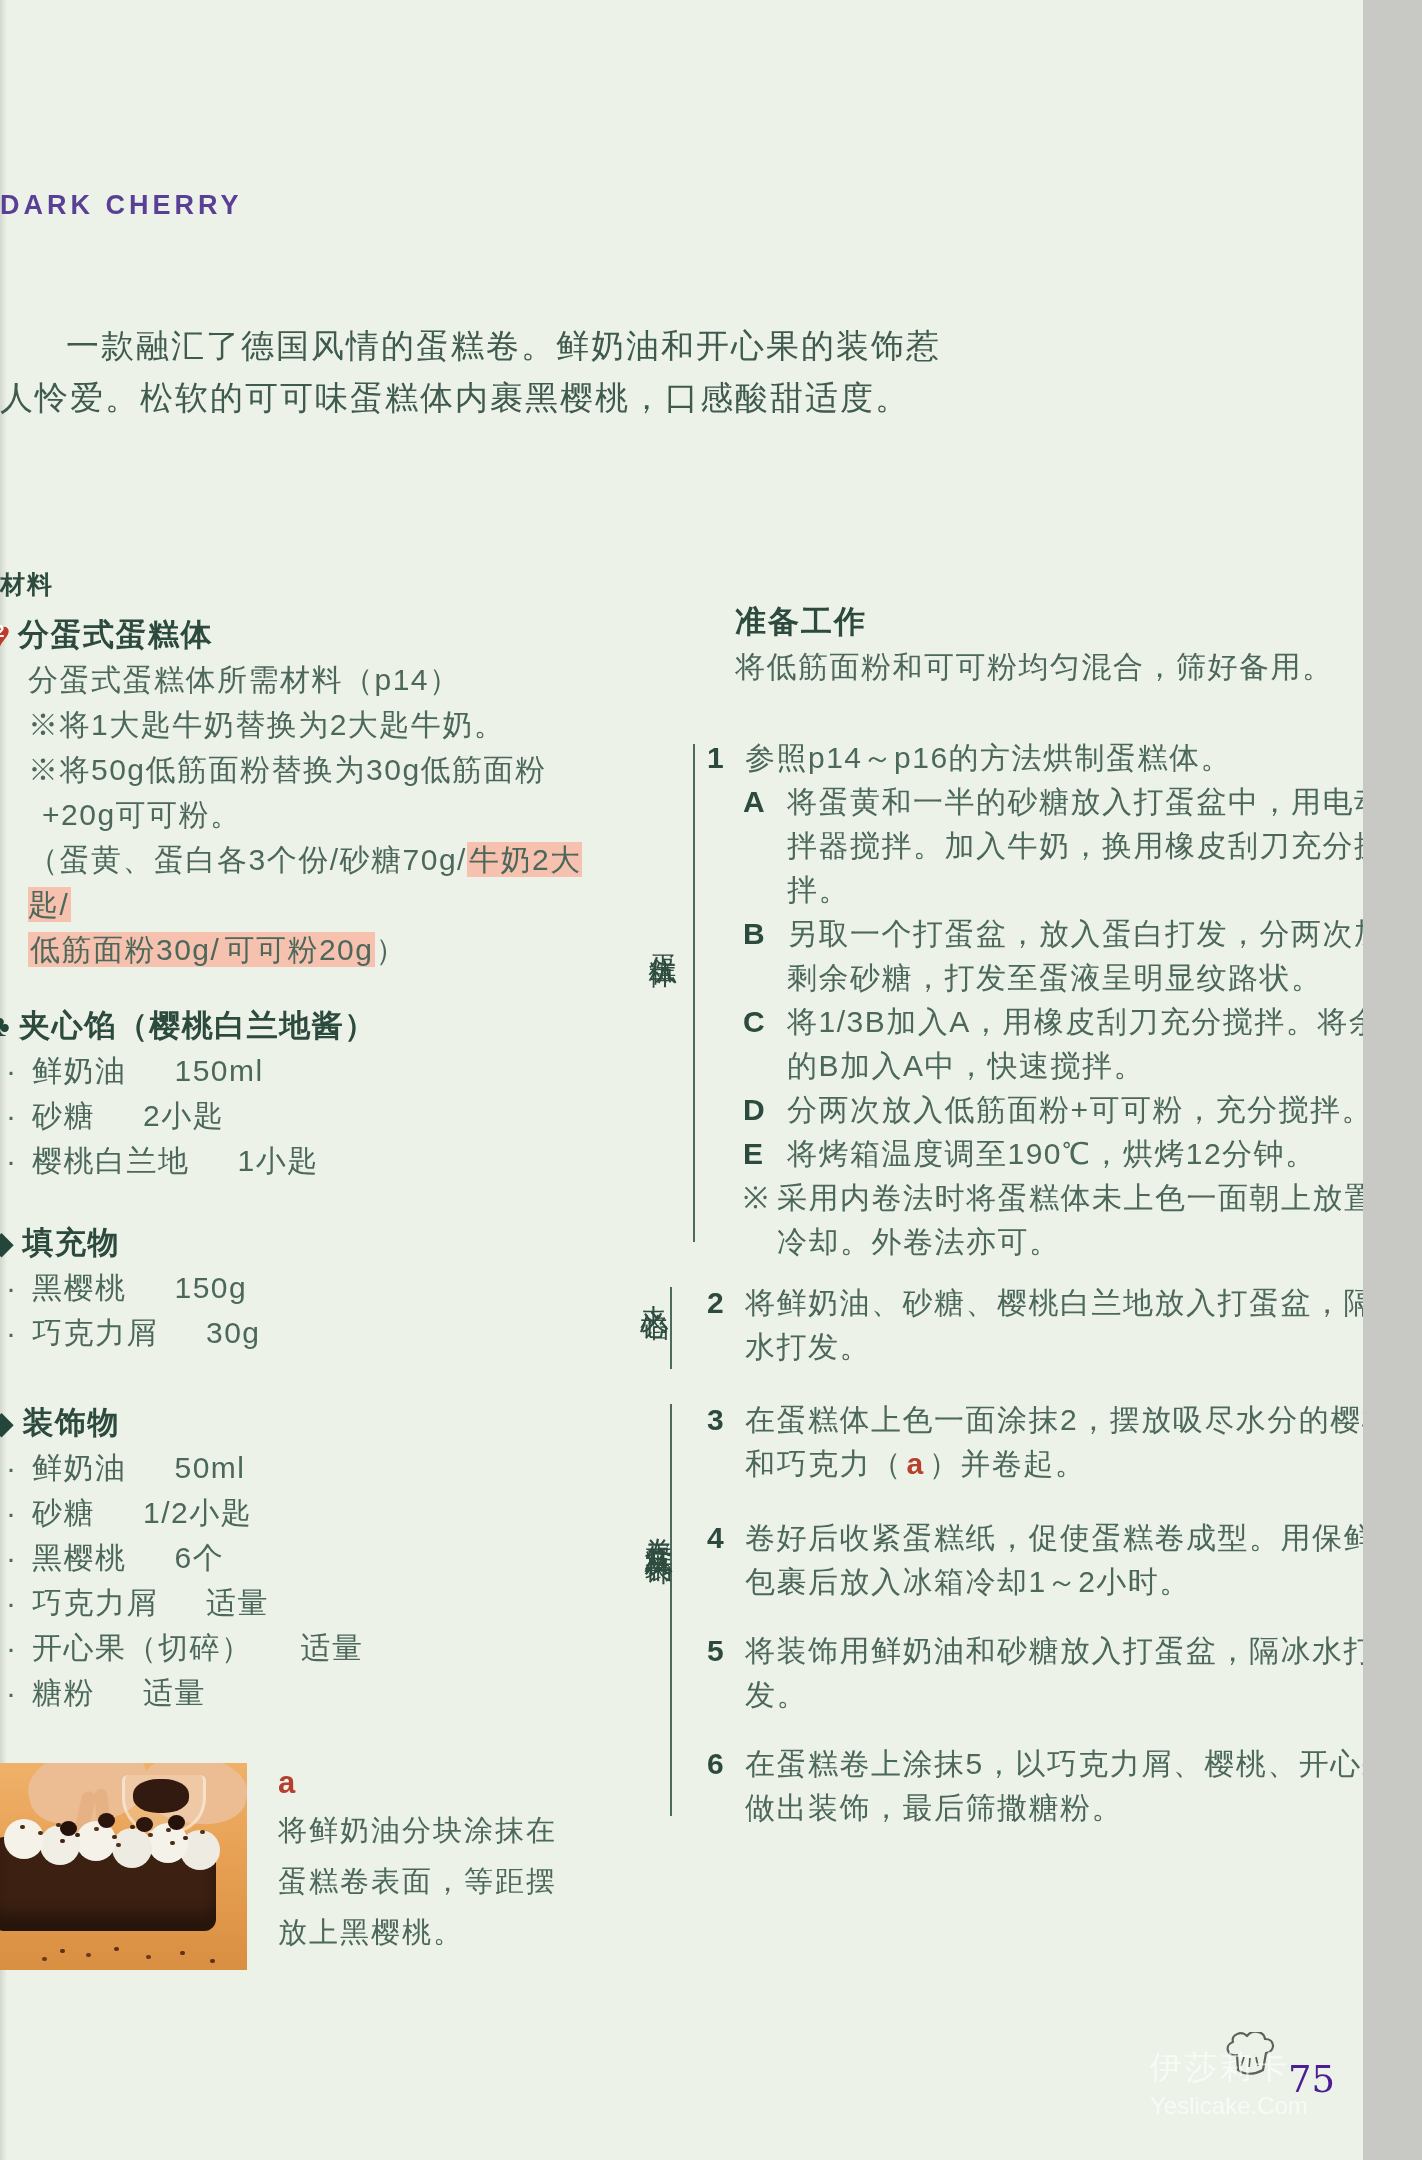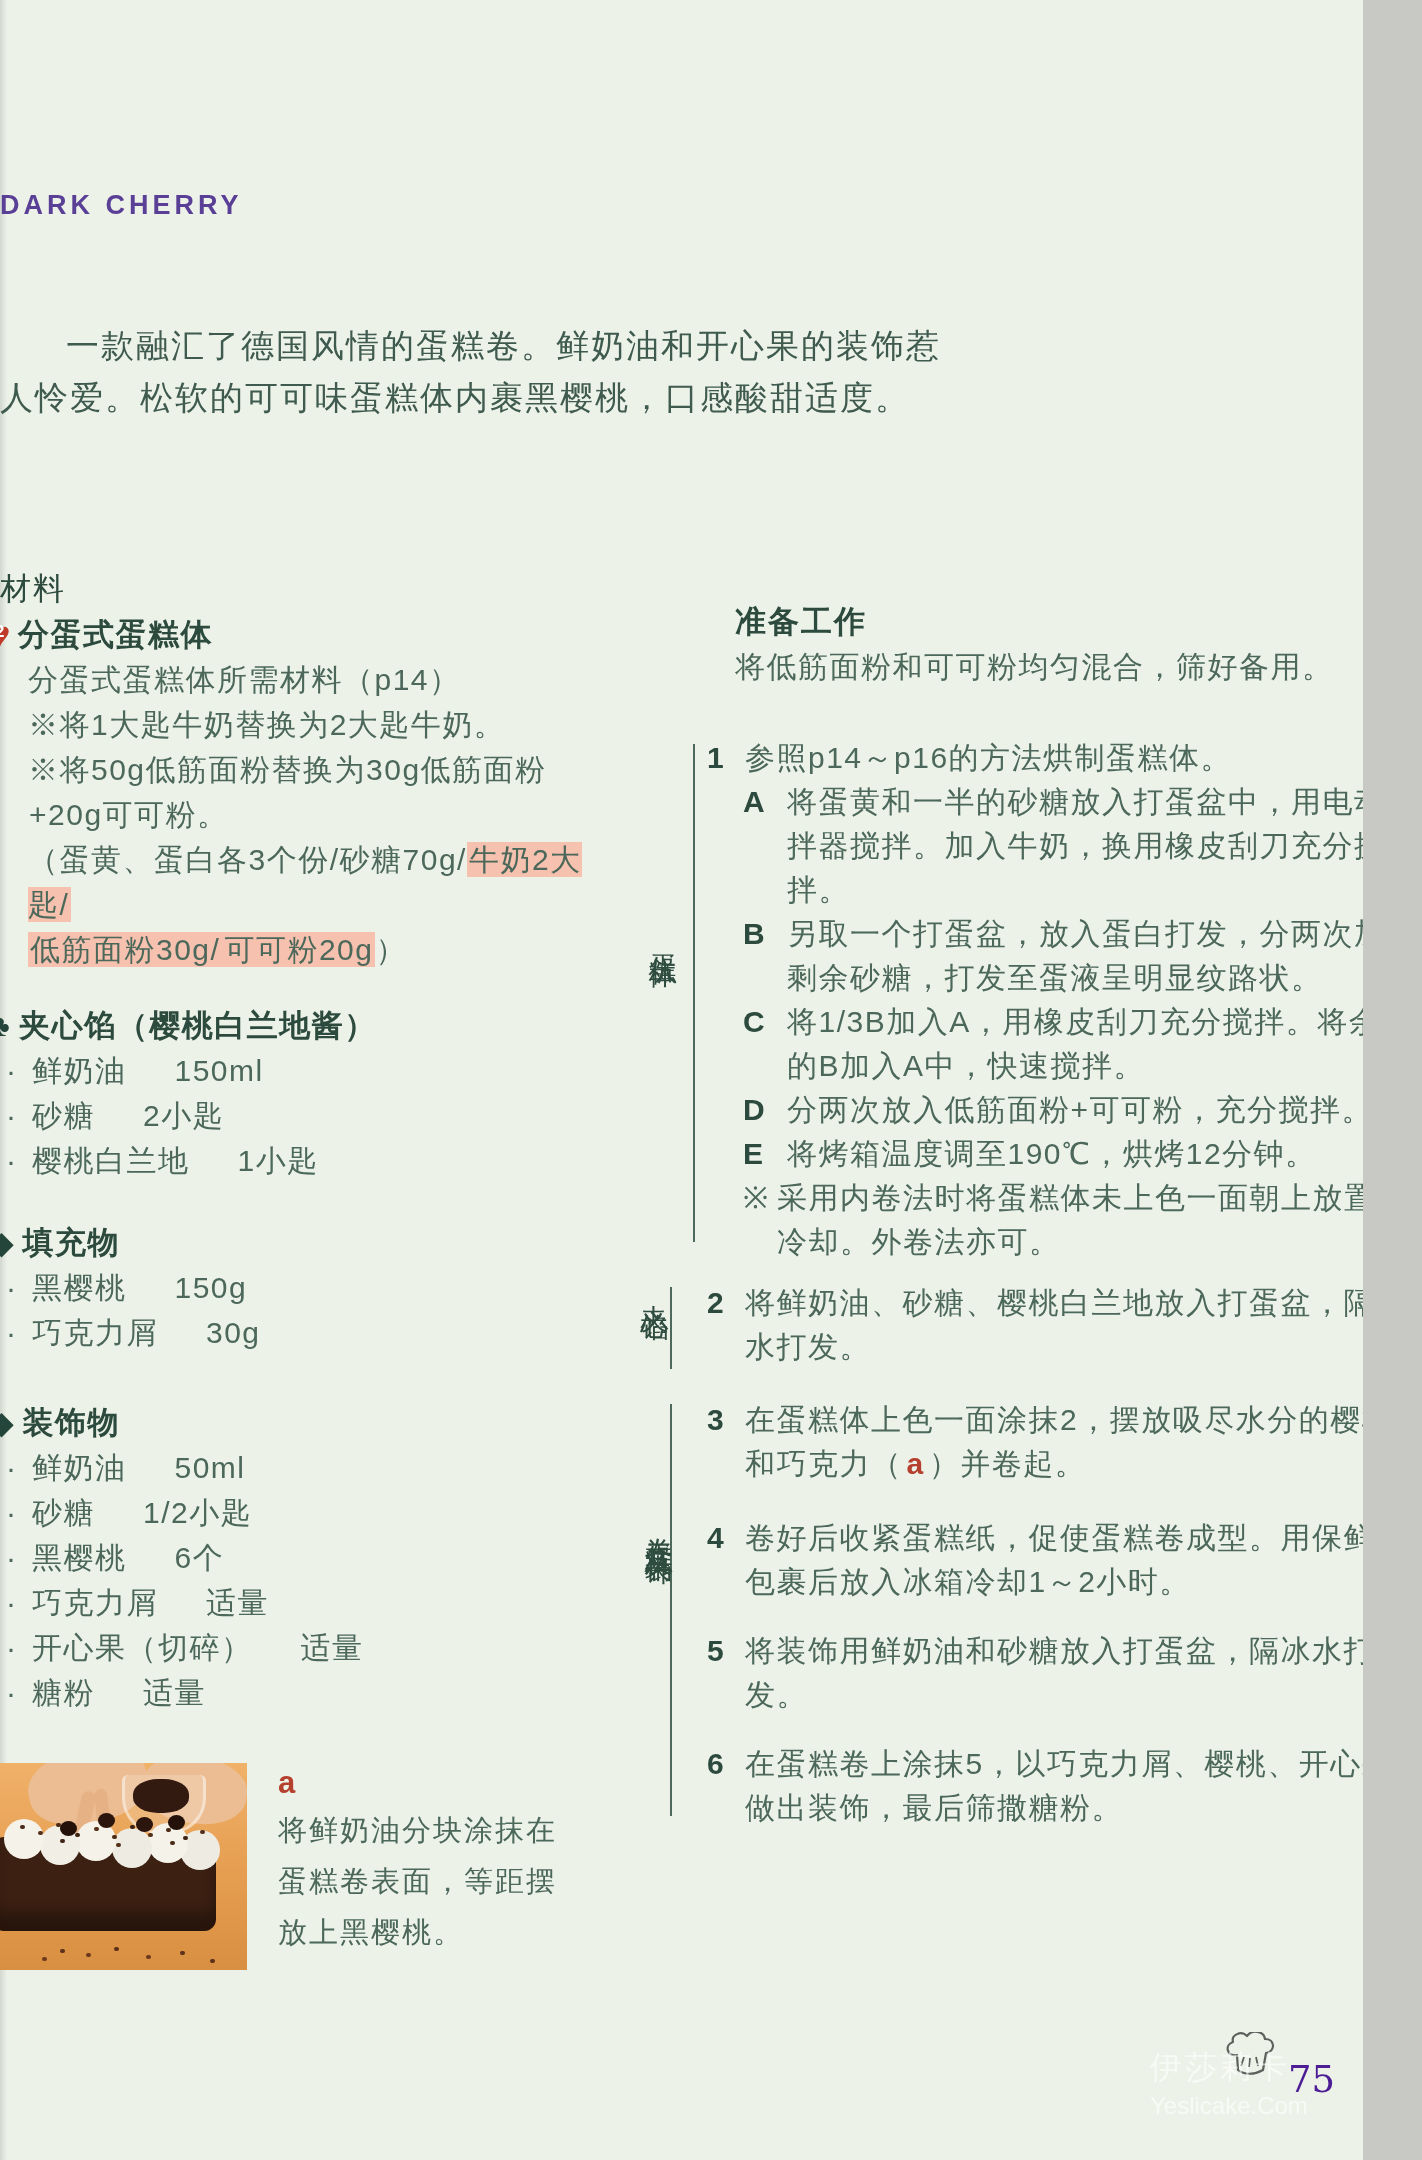--- a/index.html
+++ b/index.html
@@ -17,34 +17,34 @@
   
   .eyebrow{position:absolute;left:0;top:190px;font-size:27px;font-weight:bold;
     letter-spacing:4px;color:#5a3f96;}
   .title{position:absolute;left:0;top:216px;font-size:52px;font-weight:bold;
     letter-spacing:7px;color:#1c362c;}
   .desc{position:absolute;left:0;top:320px;width:965px;
     font-family:"DejaVu Serif",serif;font-size:33px;line-height:52px;
     letter-spacing:2px;color:#3f5a4e;text-indent:2em;}
 
   
-  .mat-heading,.method-heading{font-size:31px;font-weight:normal;color:#2c4a3d;letter-spacing:2px;}
+  .mat-heading,.method-heading{font-size:25px;font-weight:bold;color:#2c4a3d;letter-spacing:2px;}
   .mat-heading{position:absolute;left:0;top:568px;}
 
   .left-col{position:absolute;left:0;top:612px;width:610px;font-size:30px;
     line-height:45px;letter-spacing:1.5px;}
   .group{position:absolute;left:0;width:610px;}
   .g1{top:0px;} .g2{top:391px;} .g3{top:608px;} .g4{top:788px;}
   .group-title{font-size:31px;font-weight:bold;color:#2c4a3d;display:flex;align-items:center;}
   .gicon{display:inline-block;position:relative;margin-left:-12px;margin-right:6px;}
   .heart{color:#bf3a28;font-size:38px;line-height:38px;}
   .heart-badge{position:absolute;left:7px;top:7px;font-size:17px;color:#fff;font-weight:bold;line-height:17px;}
   .suit{color:#24453a;font-size:30px;line-height:30px;margin-left:-10px;margin-right:8px;}
   .indent{padding-left:28px;}
-  .note-cont{padding-left:29px;}
+  .note-cont{padding-left:42px;}
   .hl{background:#f6c1ae;padding:1px 2px;}
   .ing{display:flex;padding-left:6px;}
   .bullet{width:26px;color:#4c685b;}
   .ing-name{margin-right:48px;}
 
   
   .right-col{position:absolute;left:645px;top:568px;width:777px;font-size:30px;
     line-height:44px;letter-spacing:1.5px;}
   .prep{margin-left:90px;}
   .prep .method-heading{line-height:46px;}

